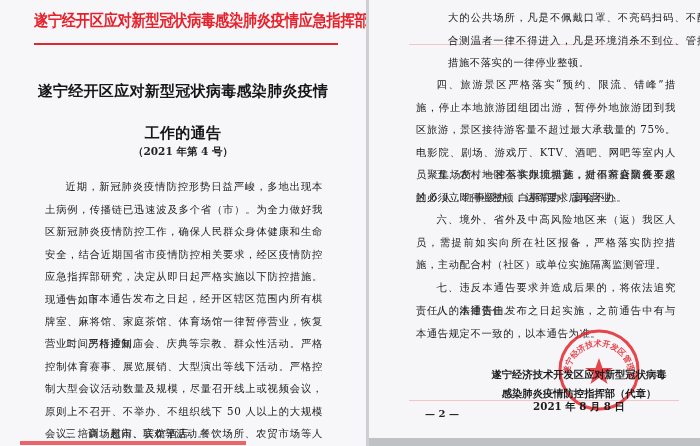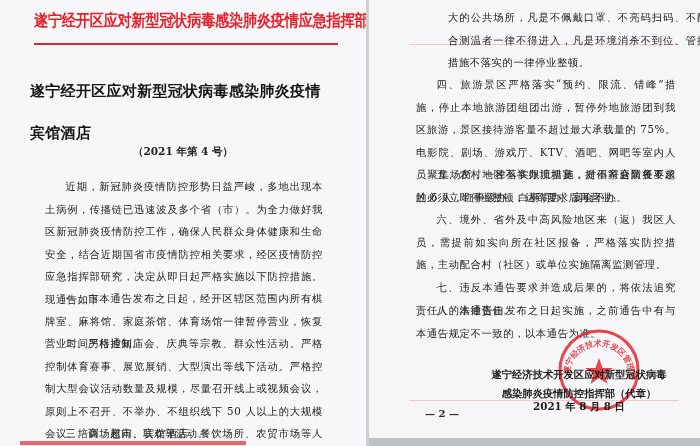--- a/index.html
+++ b/index.html
@@ -19,21 +19,21 @@
 
   .header-title {
     position:absolute; left:34px; top:10px; width:300px;
     font-family: "DejaVu Sans", "Liberation Sans", sans-serif;
     font-weight:bold; font-size:16.5px; color:#e8202a; letter-spacing:-0.3px;
     white-space:nowrap; transform:scaleX(0.86); transform-origin:left center;
   }
   .header-rule { position:absolute; left:34px; top:43px; width:304px; height:2px; background:#e0262e; }
 
   .doc-title {
-    position:absolute; left:30px; width:306px; 
+    position:absolute; left:30px; width:306px; text-align:center;
     font-weight:bold; font-size:15px; line-height:21px; color:#161616; letter-spacing:0.3px;
   }
   .doc-number {
     position:absolute; left:30px; top:145px; width:306px; text-align:center;
     font-size:10.5px; font-weight:bold; color:#222;
   }
   .para {
     position:absolute; left:45px; width:278px;
     font-size:10.3px; line-height:22.5px; color:#1c1c1c; letter-spacing:0.6px;
     text-align:justify;
@@ -57,21 +57,21 @@
   .ghost-line { position:absolute; height:1px; background:#f0c6cb; }
 </style>
 </head>
 <body>
 
 <div class="page" id="page-left">
   <div class="header-title">遂宁经开区应对新型冠状病毒感染肺炎疫情应急指挥部</div>
   <div class="header-rule"></div>
 
   <div class="doc-title" style="top:81px;">遂宁经开区应对新型冠状病毒感染肺炎疫情</div>
-  <div class="doc-title" style="top:123px;">宾馆酒店</div>
+  <div class="doc-title" style="top:123px;">工作的通告</div>
   <div class="doc-number">（2021 年第 4 号）</div>
 
   <div class="para indent" style="top:175px;">近期，新冠肺炎疫情防控形势日益严峻，多地出现本土病例，传播链已迅速波及多个省（市）。为全力做好我区新冠肺炎疫情防控工作，确保人民群众身体健康和生命安全，结合近期国省市疫情防控相关要求，经区疫情防控应急指挥部研究，决定从即日起严格实施以下防控措施。现通告如下：</div>
   <div class="para indent" style="top:287px;">一、自本通告发布之日起，经开区辖区范围内所有棋牌室、麻将馆、家庭茶馆、体育场馆一律暂停营业，恢复营业时间另行通知。</div>
   <div class="para indent" style="top:332px;">二、严格控制庙会、庆典等宗教、群众性活动。严格控制体育赛事、展览展销、大型演出等线下活动。严格控制大型会议活动数量及规模，尽量召开线上或视频会议，原则上不召开、不举办、不组织线下 50 人以上的大规模会议、培训、慰问、联欢等活动。</div>
   <div class="para indent" style="top:422px;">三、商场超市、宾馆酒店、餐饮场所、农贸市场等人流量较</div>
 
   <div class="bottom-red-rule"></div>
 </div>
 

